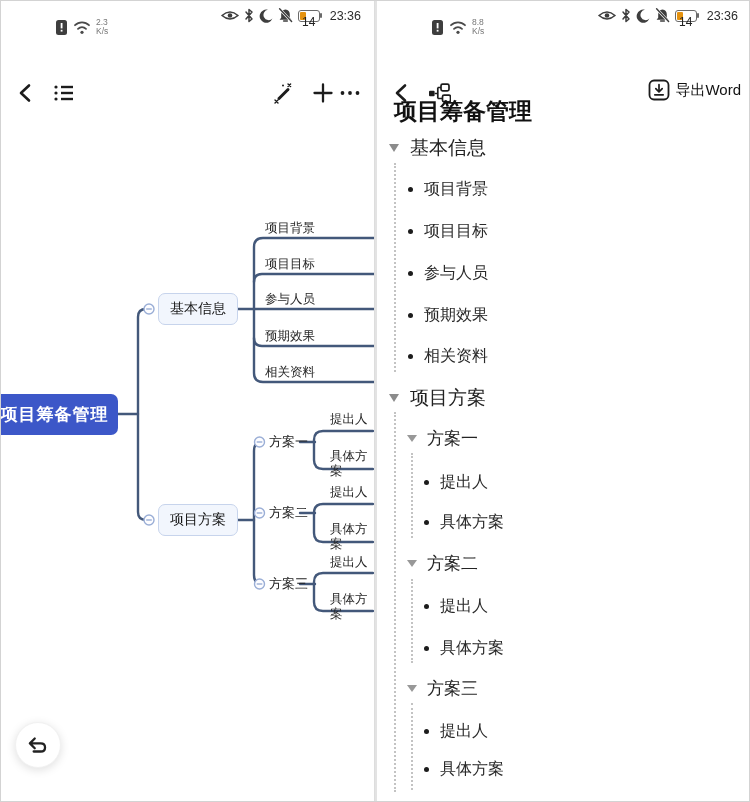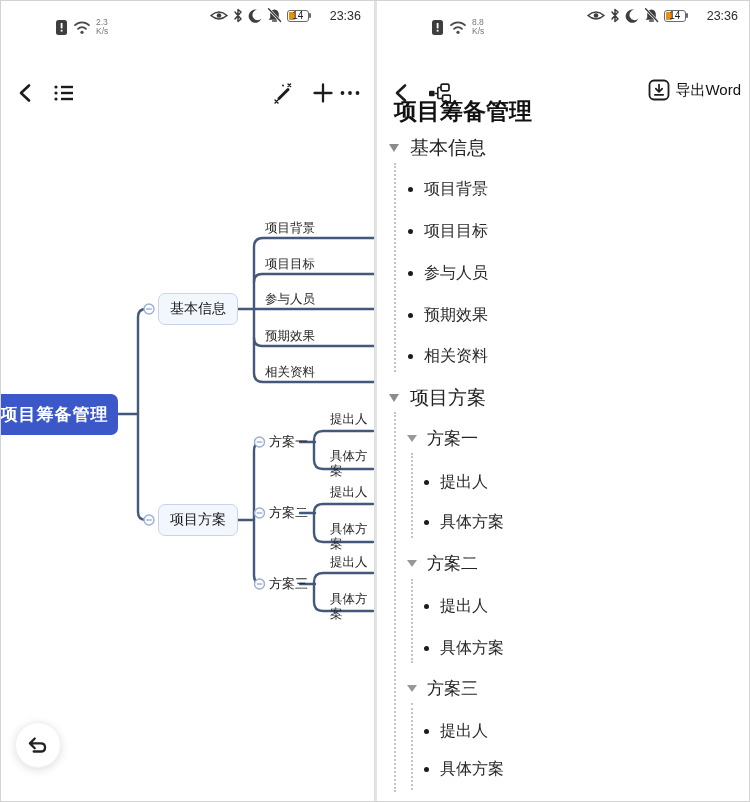--- a/index.html
+++ b/index.html
@@ -14,23 +14,23 @@
   .panel-right { left:376px; }
   .divider { position:absolute; left:374px; top:0; width:2px; height:800px; background:#e3e3e3; }
 
   
   .statusbar { position:absolute; top:5px; left:0; right:0; height:26px; }
   .sb-left { position:absolute; left:54px; top:2px; display:flex; gap:5px; align-items:center;margin-top:10px; }
   .sb-right { position:absolute; right:13px; top:2px; display:flex; gap:5px; align-items:center; }
   .speed { font-size:8.5px; line-height:9px; color:#777; }
   .battery { position:relative; width:22px; height:12px; border:1.2px solid #6a6a6a; border-radius:3px; }
   .battery .fill { position:absolute; left:1px; top:1px; bottom:1px; width:6px; background:#e5920f; border-radius:1px; }
-  .battery .num { position:absolute; left:0; right:0; top:0; text-align:center; font-size:10px; line-height:9px; color:#222; }
+  .battery .num { position:absolute; left:0; right:0; top:7px; text-align:center; font-size:12px; line-height:9px; color:#222; }
   .battery .nub { position:absolute; right:-3.6px; top:2.8px; width:2.2px; height:5px; background:#6a6a6a; border-radius:1px; }
-  .time { font-size:12.5px; color:#2c2c2c; margin-left:16px; }
+  .time { font-size:12.5px; color:#2c2c2c; margin-left:5px; }
 
   
   .toolbar { position:absolute; top:34px; left:0; right:0; height:46px; }
   .tb-icon { position:absolute; top:46px; width:24px; height:24px; cursor:pointer; }
   .export-btn { position:absolute; right:10px; top:44px; display:flex; align-items:center; gap:5px; cursor:pointer; }
   .export-btn span { font-size:15px; color:#111; }
 
   
   .map-svg { position:absolute; left:0; top:0; }
   .mnode { position:absolute; display:flex; align-items:center; justify-content:center; }

